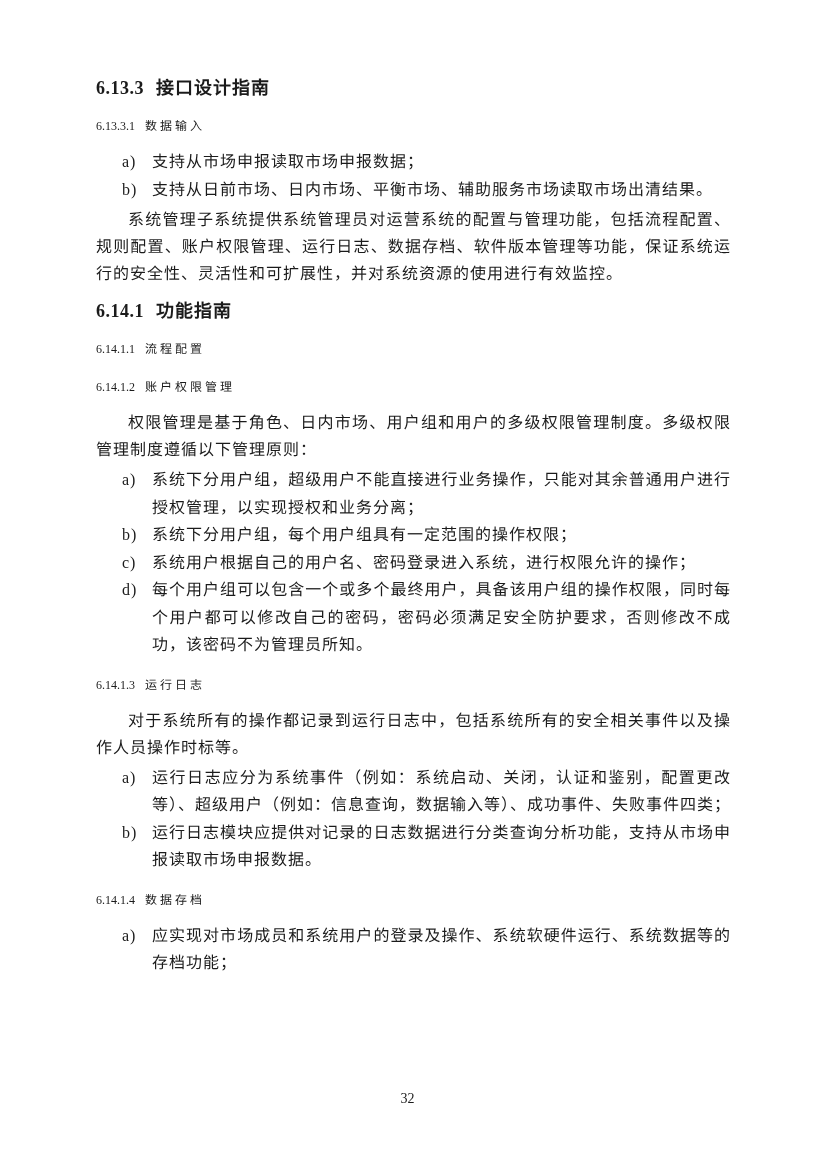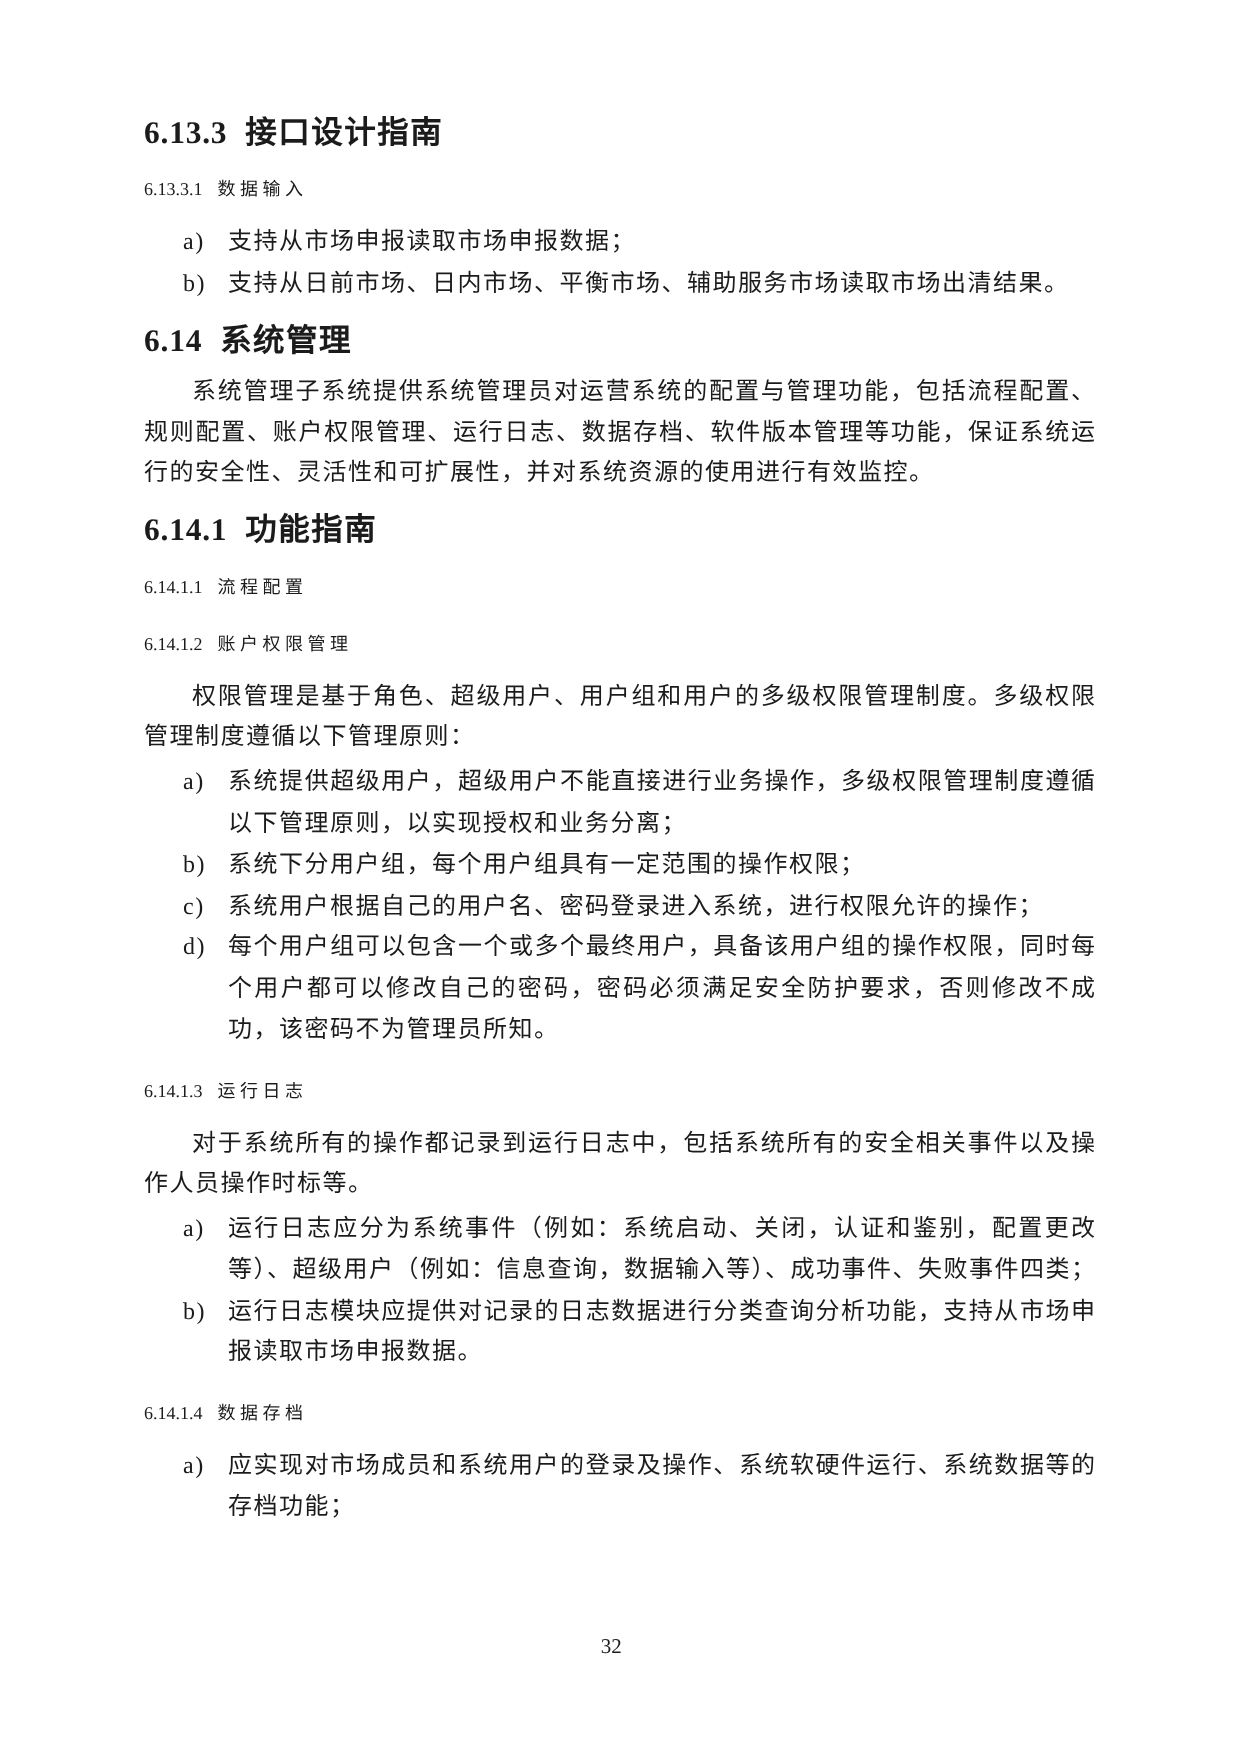--- a/index.html
+++ b/index.html
@@ -13,21 +13,21 @@
     color: #1b1b1b;
     font-family: "Liberation Serif", "DejaVu Serif", serif;
     overflow: hidden;
   }
   .content {
     padding: 76px 96px 0 96px;
   }
   .content > :first-child { margin-top: 0; }
 
   .heading3 {
-    font-size: 21px;
+    font-size: 18px;
     font-weight: bold;
     line-height: 24px;
     margin: 12px 0 9px 0;
     letter-spacing: 1px;
   }
   .heading3 .num { margin-right: 12px; letter-spacing: 0.5px; }
 
   .heading4 {
     font-size: 12px;
     font-weight: normal;
@@ -87,37 +87,36 @@
       <div class="li">
         <span class="li-label">a)</span>
         <span class="li-text">支持从市场申报读取市场申报数据；</span>
       </div>
       <div class="li">
         <span class="li-label">b)</span>
         <span class="li-text">支持从日前市场、日内市场、平衡市场、辅助服务市场读取市场出清结果。</span>
       </div>
     </div>
 
-    <h3 class="heading3"><span class="num">6.14</span><span class="title">系统管理</span></h3>
 
     <p class="para">系统管理子系统提供系统管理员对运营系统的配置与管理功能，包括流程配置、规则配置、账户权限管理、运行日志、数据存档、软件版本管理等功能，保证系统运行的安全性、灵活性和可扩展性，并对系统资源的使用进行有效监控。</p>
 
     <h3 class="heading3"><span class="num">6.14.1</span><span class="title">功能指南</span></h3>
 
     <h4 class="heading4"><span class="num">6.14.1.1</span><span class="title">流程配置</span></h4>
 
 
     <h4 class="heading4"><span class="num">6.14.1.2</span><span class="title">账户权限管理</span></h4>
 
-    <p class="para">权限管理是基于角色、超级用户、用户组和用户的多级权限管理制度。多级权限管理制度遵循以下管理原则：</p>
+    <p class="para">权限管理是基于角色、日内市场、用户组和用户的多级权限管理制度。多级权限管理制度遵循以下管理原则：</p>
 
     <div class="list">
       <div class="li">
         <span class="li-label">a)</span>
-        <span class="li-text">系统提供超级用户，超级用户不能直接进行业务操作，多级权限管理制度遵循以下管理原则，以实现授权和业务分离；</span>
+        <span class="li-text">系统下分用户组，超级用户不能直接进行业务操作，只能对其余普通用户进行授权管理，以实现授权和业务分离；</span>
       </div>
       <div class="li">
         <span class="li-label">b)</span>
         <span class="li-text">系统下分用户组，每个用户组具有一定范围的操作权限；</span>
       </div>
       <div class="li">
         <span class="li-label">c)</span>
         <span class="li-text">系统用户根据自己的用户名、密码登录进入系统，进行权限允许的操作；</span>
       </div>
       <div class="li">

